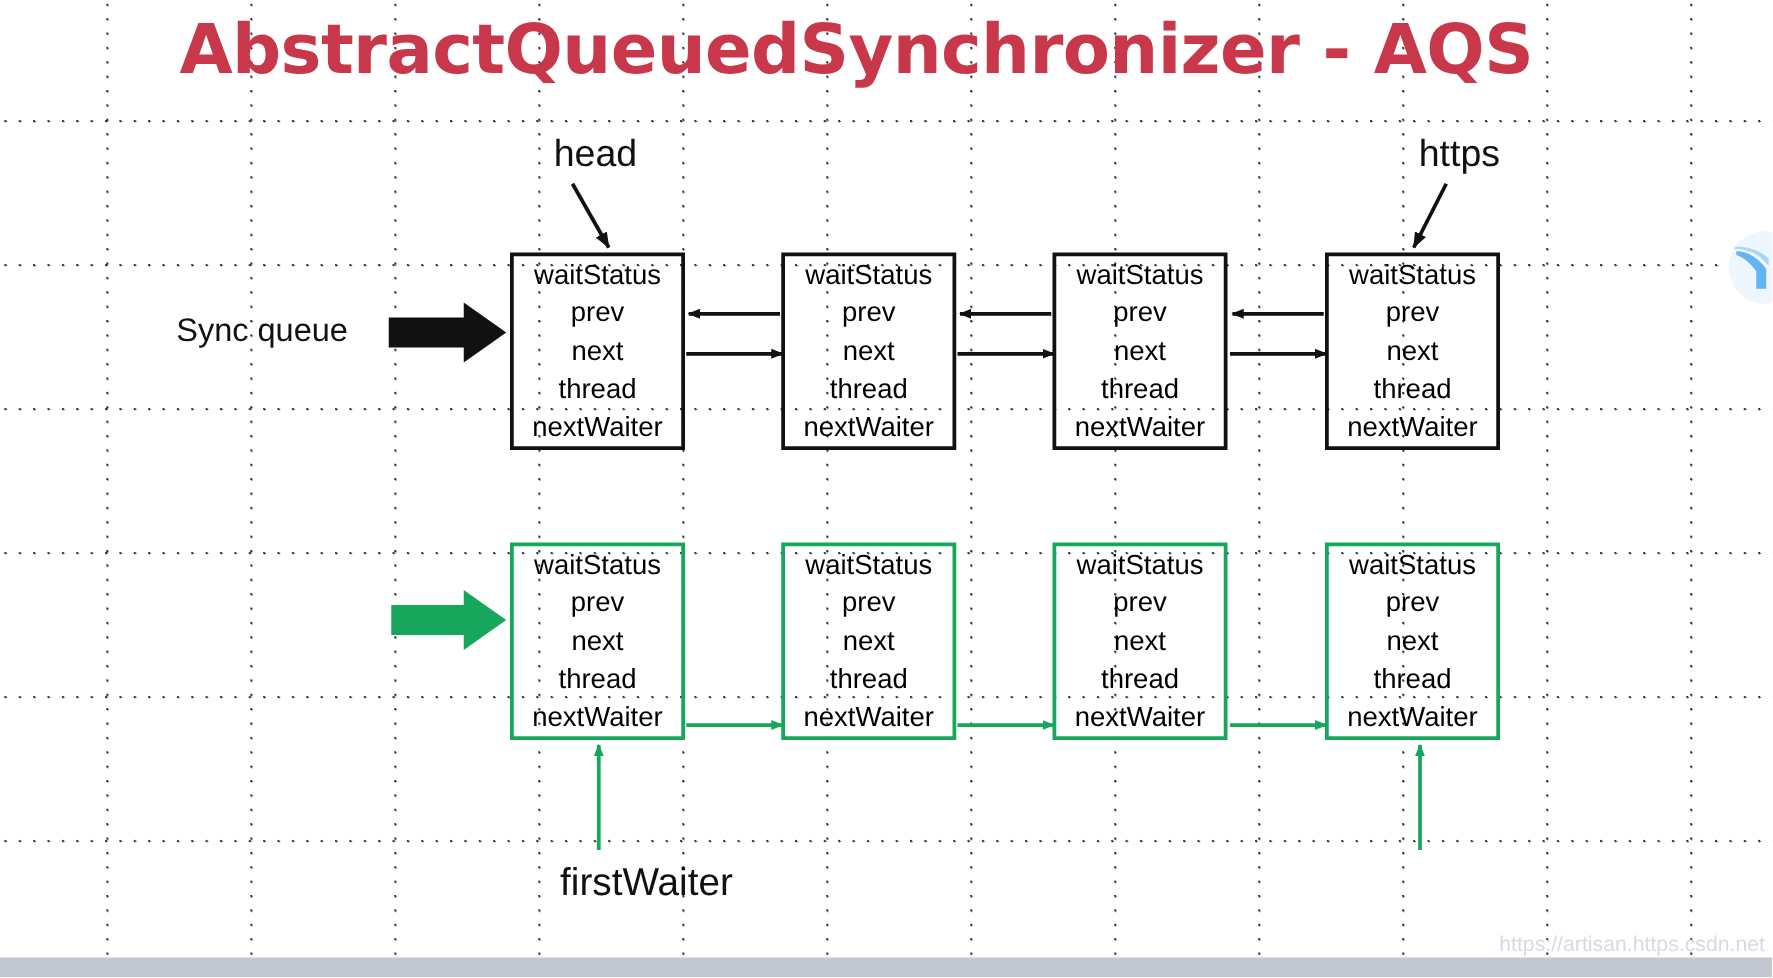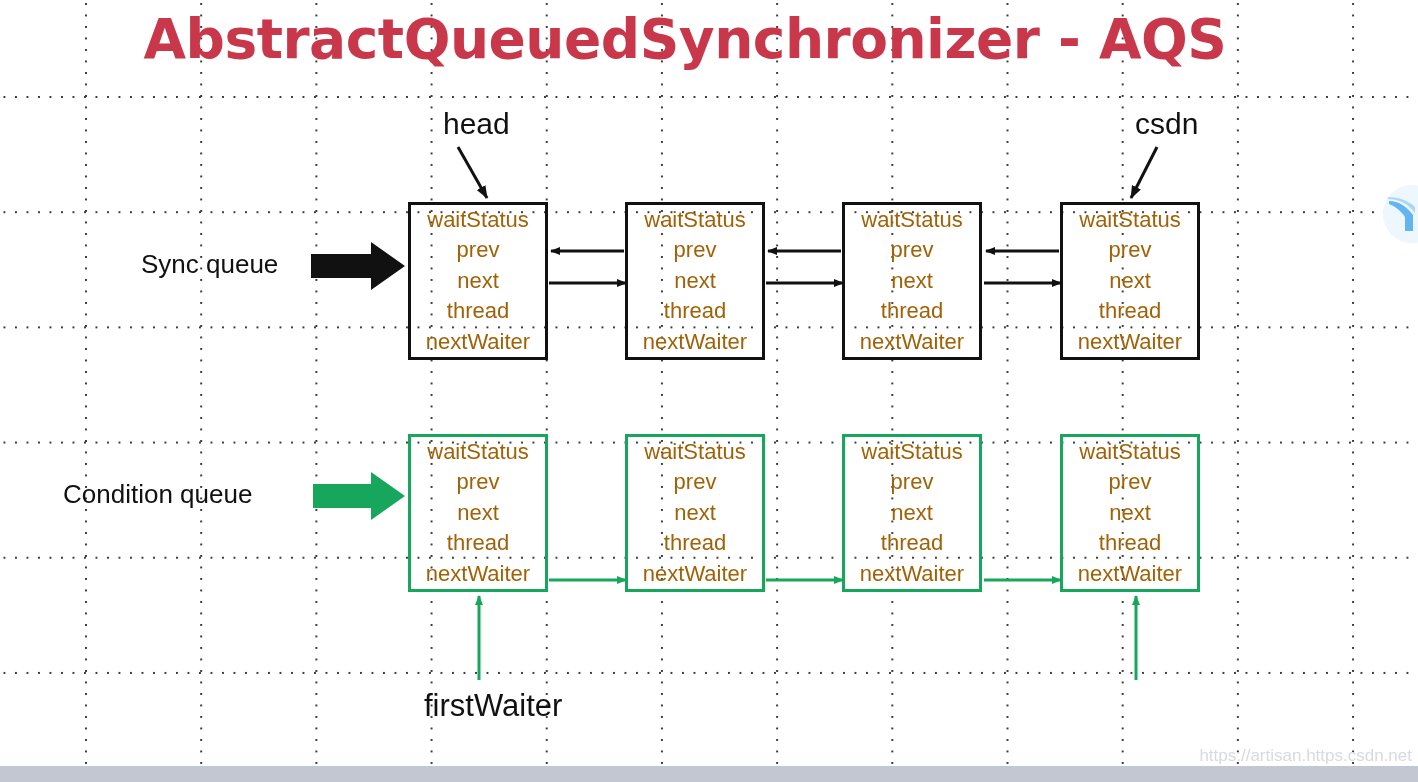--- a/index.html
+++ b/index.html
@@ -56,21 +56,21 @@
     width: 140px;
     height: 158px;
     box-sizing: border-box;
     background: rgba(255,255,255,0.0);
     display: flex;
     flex-direction: column;
     justify-content: center;
     align-items: center;
     font-family: "Liberation Sans", sans-serif;
     font-size: 22px;
-    color: #a16207;
+    color: #000000;
     line-height: 30.4px;
   }
   .node.sync  { border: 3px solid #111111; }
   .node.cond  { border: 3px solid #16a75c; }
   .node .field { display: block; white-space: nowrap; }
 
   
   .overlay {
     position: absolute;
     left: 0;
@@ -95,20 +95,21 @@
     color: #111111;
     white-space: nowrap;
     text-align: right;
   }
   .waiter-label {
     position: absolute;
     font-family: "Liberation Sans", sans-serif;
     font-size: 31px;
     color: #111111;
     white-space: nowrap;
+    margin-left: 24px;
   }
 
   
   .bottom-bar {
     position: absolute;
     left: 0;
     top: 766px;
     width: 1418px;
     height: 16px;
     background: #c3c7d2;
@@ -142,21 +143,21 @@
 
 <div id="canvas">
 
   <div class="grid-bg"></div>
 
   <div class="title">AbstractQueuedSynchronizer - AQS</div>
 
   <div class="side-label" style="left:141px; top:249px;">Sync queue</div>
 
   <div class="ptr-label" style="left:443px; top:107px;">head</div>
-  <div class="ptr-label" style="left:1135px; top:107px;">csdn</div>
+  <div class="ptr-label" style="left:1135px; top:107px;">https</div>
 
   <div class="node sync" style="left:408px; top:202px;">
     <span class="field">waitStatus</span>
     <span class="field">prev</span>
     <span class="field">next</span>
     <span class="field">thread</span>
     <span class="field">nextWaiter</span>
   </div>
 
   <div class="node sync" style="left:625px; top:202px;">
@@ -176,21 +177,20 @@
   </div>
 
   <div class="node sync" style="left:1060px; top:202px;">
     <span class="field">waitStatus</span>
     <span class="field">prev</span>
     <span class="field">next</span>
     <span class="field">thread</span>
     <span class="field">nextWaiter</span>
   </div>
 
-  <div class="side-label" style="left:63px; top:479px;">Condition queue</div>
 
   <div class="node cond" style="left:408px; top:434px;">
     <span class="field">waitStatus</span>
     <span class="field">prev</span>
     <span class="field">next</span>
     <span class="field">thread</span>
     <span class="field">nextWaiter</span>
   </div>
 
   <div class="node cond" style="left:625px; top:434px;">

